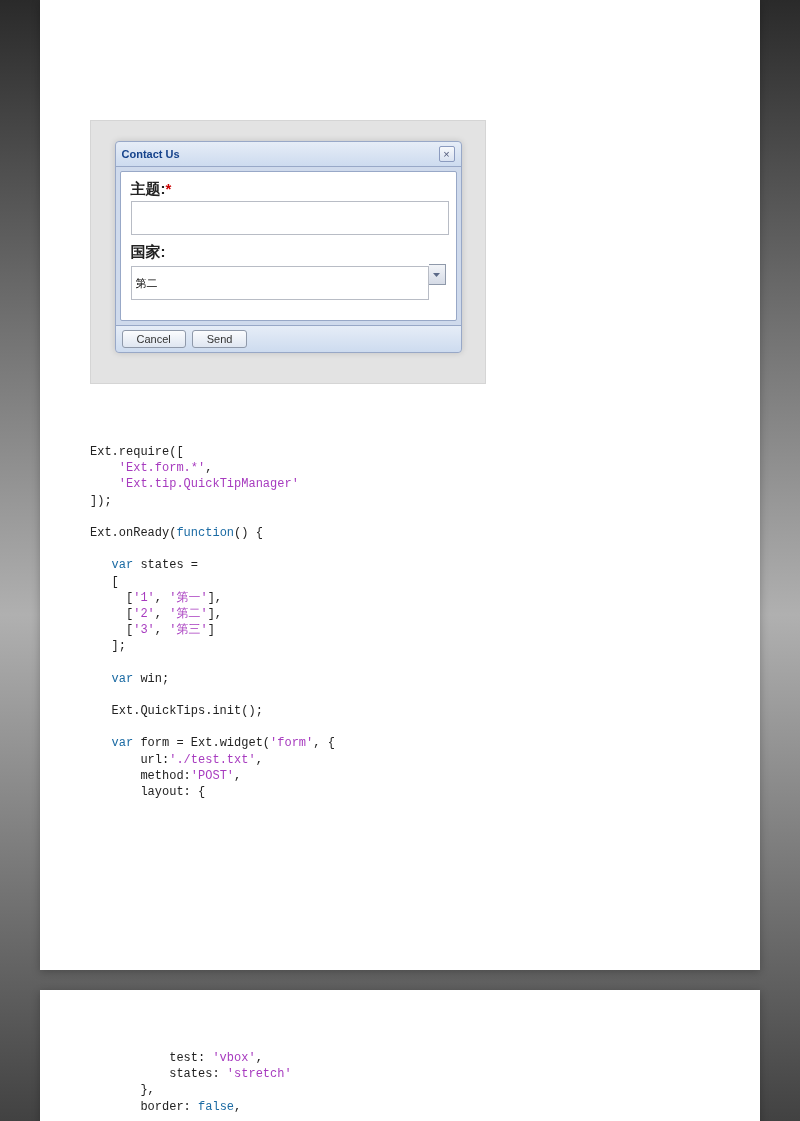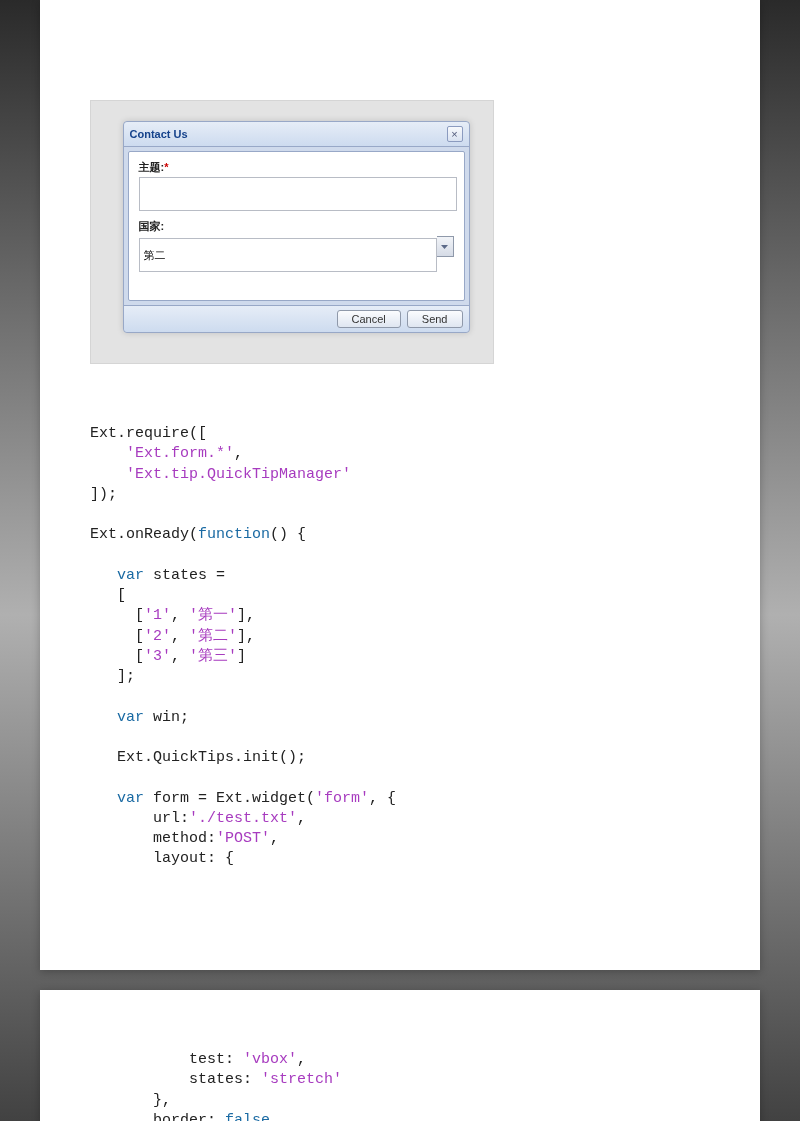--- a/index.html
+++ b/index.html
@@ -22,22 +22,22 @@
     box-shadow: 0 2px 8px rgba(0,0,0,.25);
   }
   .page1 { min-height: 870px; }
   .page-gap { height: 20px; }
   .page2 { padding-top: 60px; min-height: 120px; }
 
   
   .shot {
     background: #e3e3e3;
     width: 394px;
-    margin: 60px 0 60px 0;
-    padding: 20px 0 30px 8px;
+    margin: 80px 0 60px 0;
+    padding: 20px 0 30px 0;
     position: relative;
     display: flex;
     justify-content: center;
     border: 1px solid #d5d5d5;
   }
 
   
   .win {
     width: 345px;
     border: 1px solid #98a8c7;
@@ -74,21 +74,21 @@
   .win-body {
     background: #fff;
     margin: 4px;
     border: 1px solid #98a8c7;
     border-radius: 2px;
     padding: 8px 10px 10px;
     min-height: 130px;
   }
   .field-label {
     font-weight: bold;
-    font-size: 11px;
+    font-size: 15px;
     color: #222;
   }
   .field-label .req { color: #c00; }
   .text-input, .combo {
     width: 318px;
     height: 34px;
     border: 1px solid #b8bcc5;
     background: #fff;
     margin-top: 2px;
     font-size: 11px;
@@ -115,37 +115,36 @@
   }
   .combo-trigger svg { display: block; }
   .field-block { margin-bottom: 8px; }
 
   .win-footer {
     background: linear-gradient(#e6edf7, #cddbef);
     border-top: 1px solid #98a8c7;
     border-radius: 0 0 4px 4px;
     padding: 4px 6px;
     display: flex;
-    justify-content: flex-end;
     gap: 6px;
   }
   .btn {
     border: 1px solid #8f99aa;
     border-radius: 3px;
     background: linear-gradient(#fbfcfe, #dfe6f1);
     font-size: 11px;
     color: #333;
     padding: 2px 14px;
     cursor: pointer;
   }
 
   
   pre.code {
     font-family: "Courier New", monospace;
-    font-size: 15px;
+    font-size: 12px;
     line-height: 1.35;
     color: #222;
     margin: 0;
     white-space: pre;
   }
   .s  { color: #a73bbf; }  
   .kw { color: #1a6aa3; }
 </style>
 </head>
 <body>

